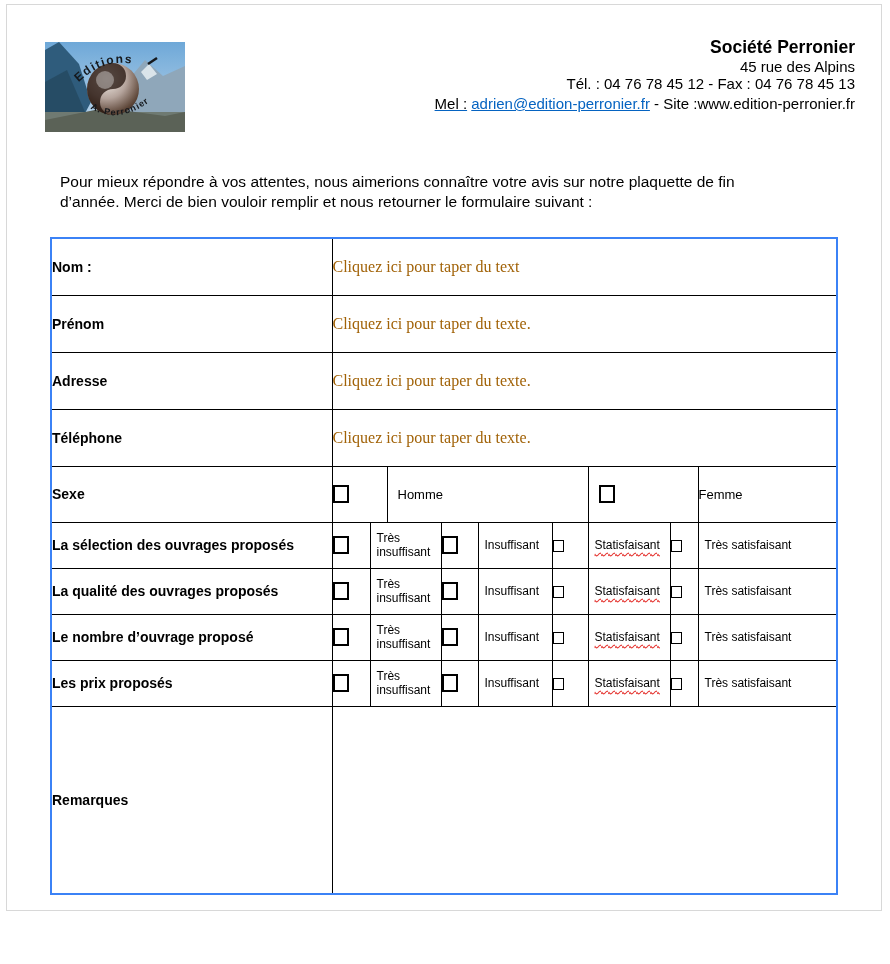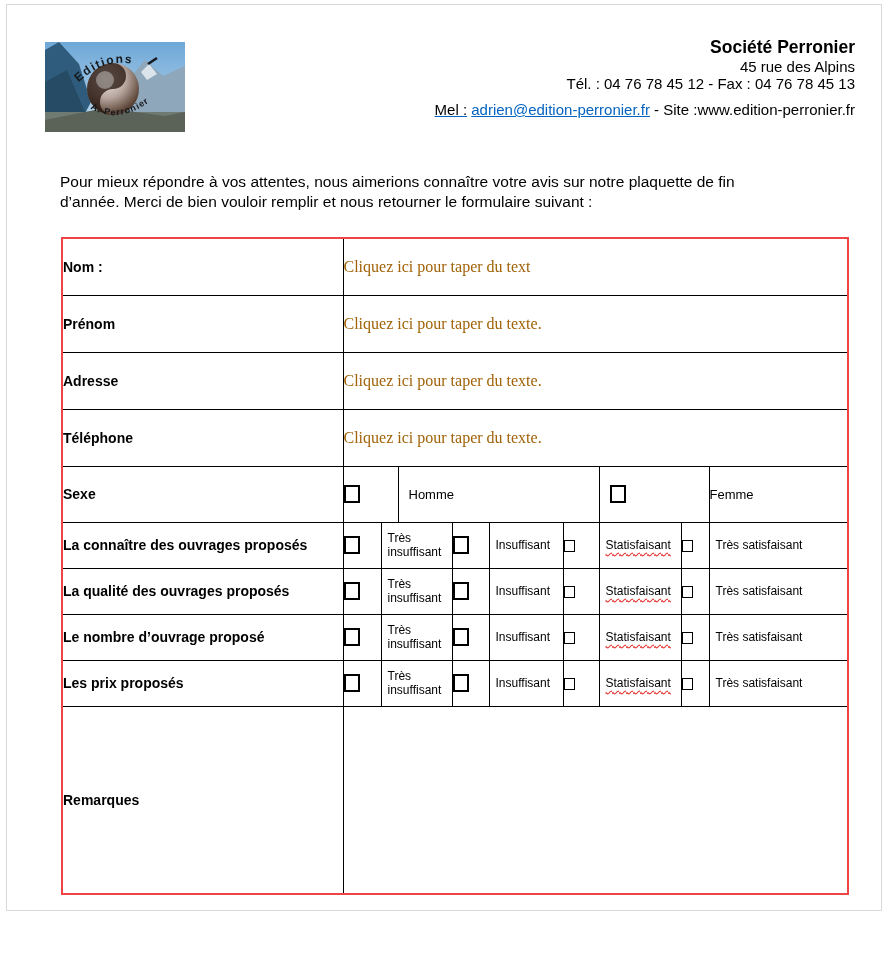--- a/index.html
+++ b/index.html
@@ -9,30 +9,30 @@
   }
   .page-frame{
     position:absolute;left:6px;top:4px;width:874px;height:905px;
     border:1px solid #d8d8d8;pointer-events:none;
   }
   
   .logo{position:absolute;left:45px;top:42px;width:140px;height:90px;}
   .header{position:absolute;left:200px;top:37px;width:655px;text-align:right;}
   .company{font-size:17.5px;font-weight:bold;line-height:21px;}
   .hline{font-size:15px;line-height:17px;}
-  .mel-line{font-size:15px;line-height:19px;margin-top:8px;}
+  .mel-line{font-size:15px;line-height:19px;margin-top:2px;}
   .mel-label{color:#000;text-decoration:underline;text-decoration-color:#0563C1;}
   .email{color:#0563C1;text-decoration:underline;cursor:pointer;}
   .site-suffix{color:#000;}
   
   .intro{position:absolute;left:60px;top:172px;width:800px;font-size:15.5px;line-height:20px;}
   
   table.form{
-    position:absolute;left:61px;top:237px;width:786px;
-    border-collapse:collapse;table-layout:fixed;border:2px solid #ef4444;
+    position:absolute;left:50px;top:237px;width:786px;
+    border-collapse:collapse;table-layout:fixed;border:2px solid #3b82f6;
   }
   table.form td{border:1px solid #000;vertical-align:middle;padding:0;overflow:hidden;}
   td.lbl{font-weight:bold;font-size:14px;padding-left:9px;white-space:nowrap;}
   td.ph{
     font-family:Liberation Serif, serif;font-size:16px;color:#a16207;
     padding-left:10px;cursor:text;margin-left:28px;
   }
   td.cbcell{padding-left:8px;cursor:pointer;}
   td.cbcell.pad10{padding-left:10px;}
   .cb{display:inline-block;width:12px;height:14px;border:2px solid #000;vertical-align:middle;background:#fff;}
@@ -135,21 +135,21 @@
   <tr style="height:56px">
     <td class="lbl">Sexe</td>
     <td class="cbcell" colspan="2"><span class="cb"></span></td>
     <td class="opt pad10" colspan="4">Homme</td>
     <td class="cbcell pad10" colspan="2"><span class="cb"></span></td>
     <td class="opt">Femme</td>
   </tr>
 
 
   <tr class="r-rate" style="height:46px">
-    <td class="lbl">La connaître des ouvrages proposés</td>
+    <td class="lbl">La sélection des ouvrages proposés</td>
     <td class="cbcell"><span class="cb"></span></td>
     <td class="opt" colspan="2">Très insuffisant</td>
     <td class="cbcell"><span class="cb"></span></td>
     <td class="opt">Insuffisant</td>
     <td class="cbcell"><span class="cb small"></span></td>
     <td class="opt"><span class="misspell">Statisfaisant</span></td>
     <td class="cbcell"><span class="cb small"></span></td>
     <td class="opt">Très satisfaisant</td>
   </tr>
 

